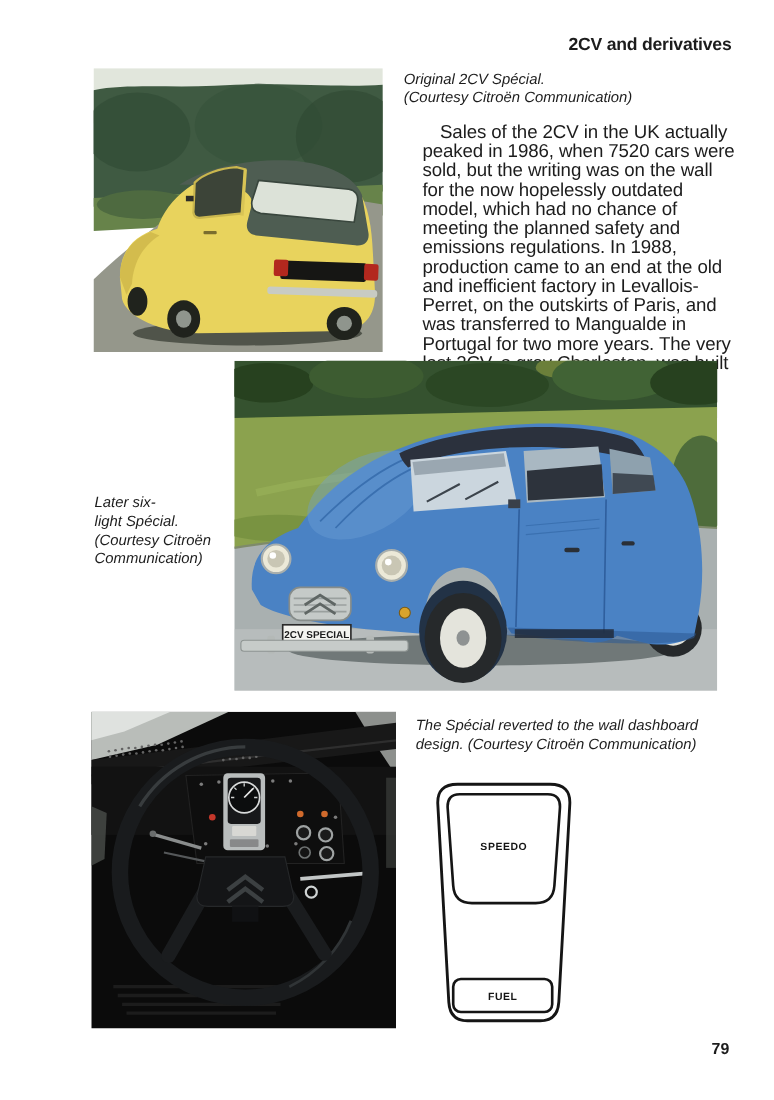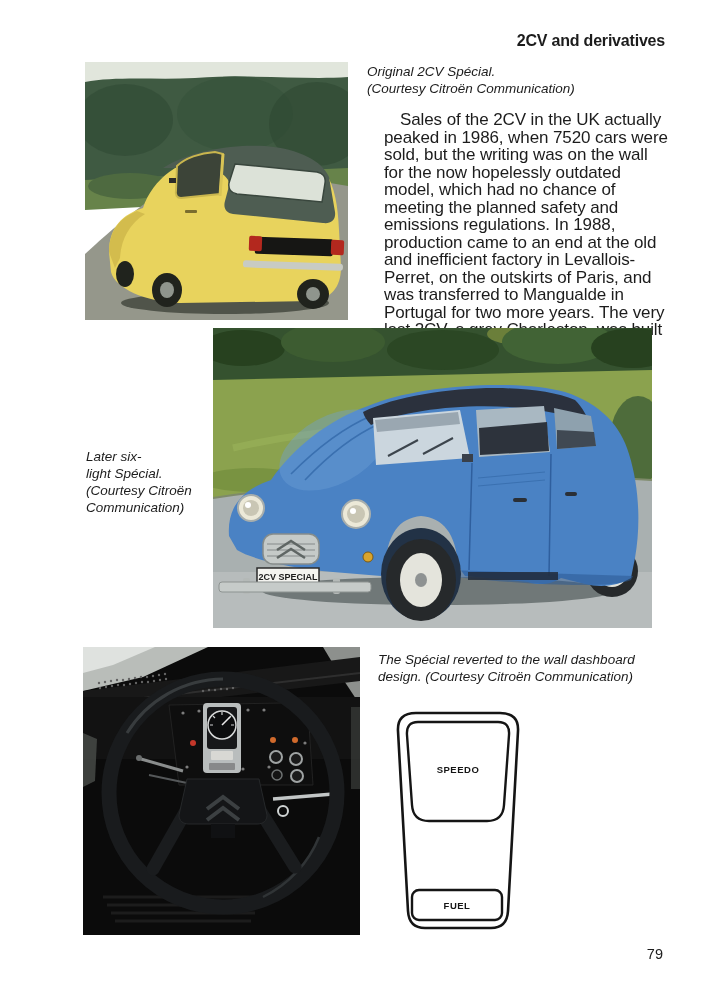--- a/index.html
+++ b/index.html
@@ -3,21 +3,21 @@
 <meta charset="utf-8">
 <style>
   html,body{margin:0;padding:0;background:#ffffff;}
   .page{position:relative;width:704px;height:1000px;background:#fff;overflow:hidden;
         font-family:"Liberation Sans",sans-serif;color:#1c1c1c;}
   .abs{position:absolute;}
   .header{font-size:16px;font-weight:bold;letter-spacing:-0.2px;text-align:left;}
   .caption{font-size:13.5px;font-style:italic;line-height:17px;white-space:pre-line;}
   .bodytext{font-size:17px;line-height:17.5px;width:284px;text-indent:16px;
             letter-spacing:-0.1px;}
-  .pagenum{font-size:14.5px;font-weight:normal;}
+  .pagenum{font-size:14.5px;font-weight:bold;}
   svg{display:block;}
   .diagram-label{font-family:"Liberation Sans",sans-serif;font-weight:bold;}
 </style>
 </head>
 <body>
 
 <div class="page">
 
   <div class="abs header" style="right:39px;top:32px;">2CV and derivatives</div>
 

